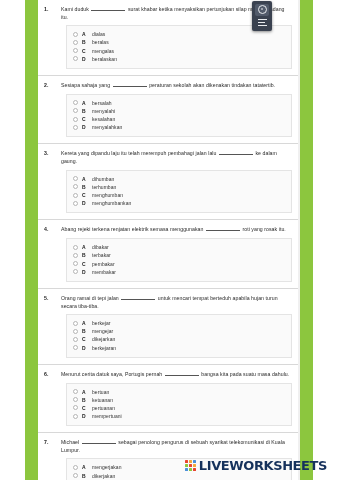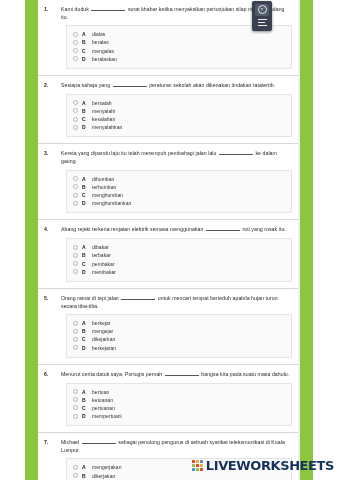--- a/index.html
+++ b/index.html
@@ -182,21 +182,21 @@
     height: 1.4px;
     background: #e9ecef;
   }
   .list-ico i:nth-child(1){ width: 100%; }
   .list-ico i:nth-child(2){ width: 78%; }
   .list-ico i:nth-child(3){ width: 100%; }
 
   
   .watermark {
     position: absolute;
-    right: 5px;
+    right: 12px;
     bottom: 8px;
     display: flex;
     align-items: center;
     gap: 3px;
     z-index: 30;
   }
   .wm-grid {
     width: 11px;
     height: 11px;
     display: grid;

